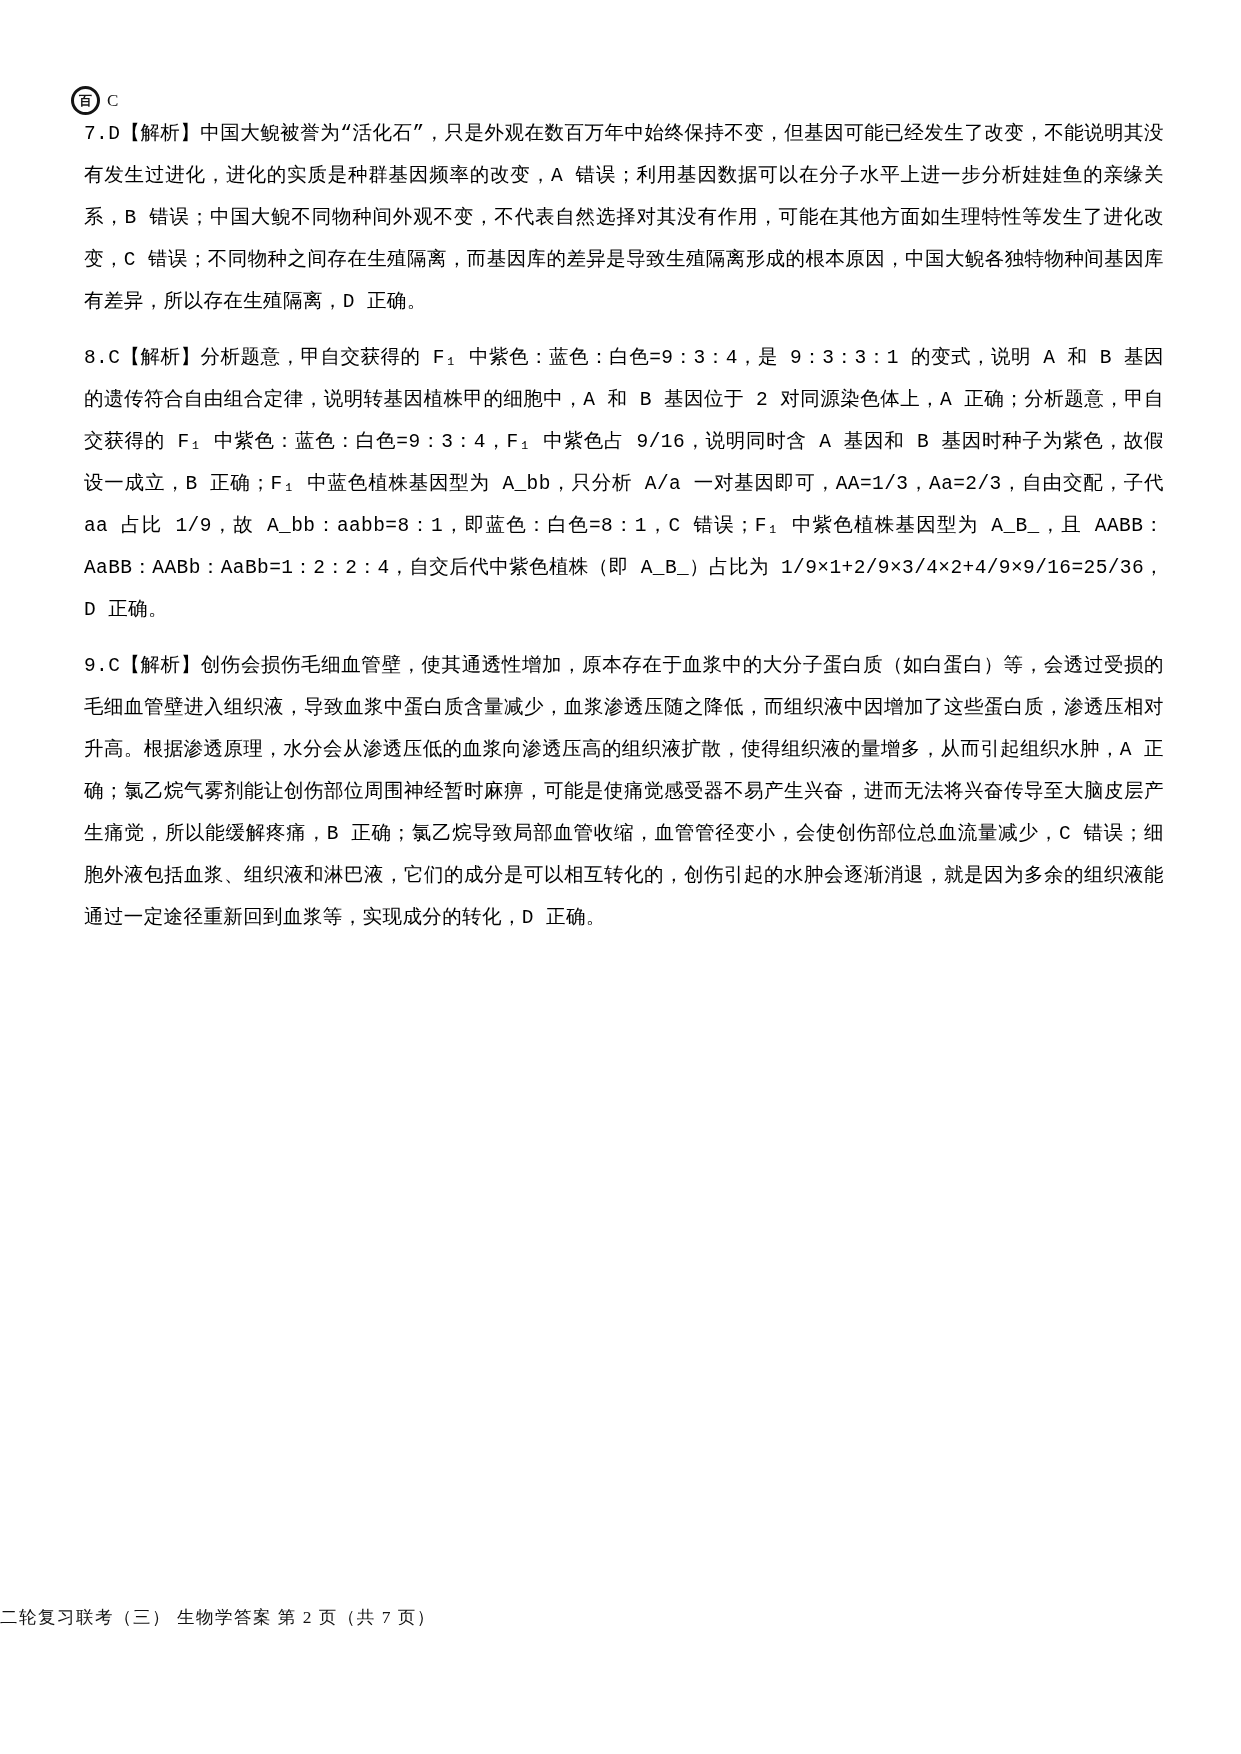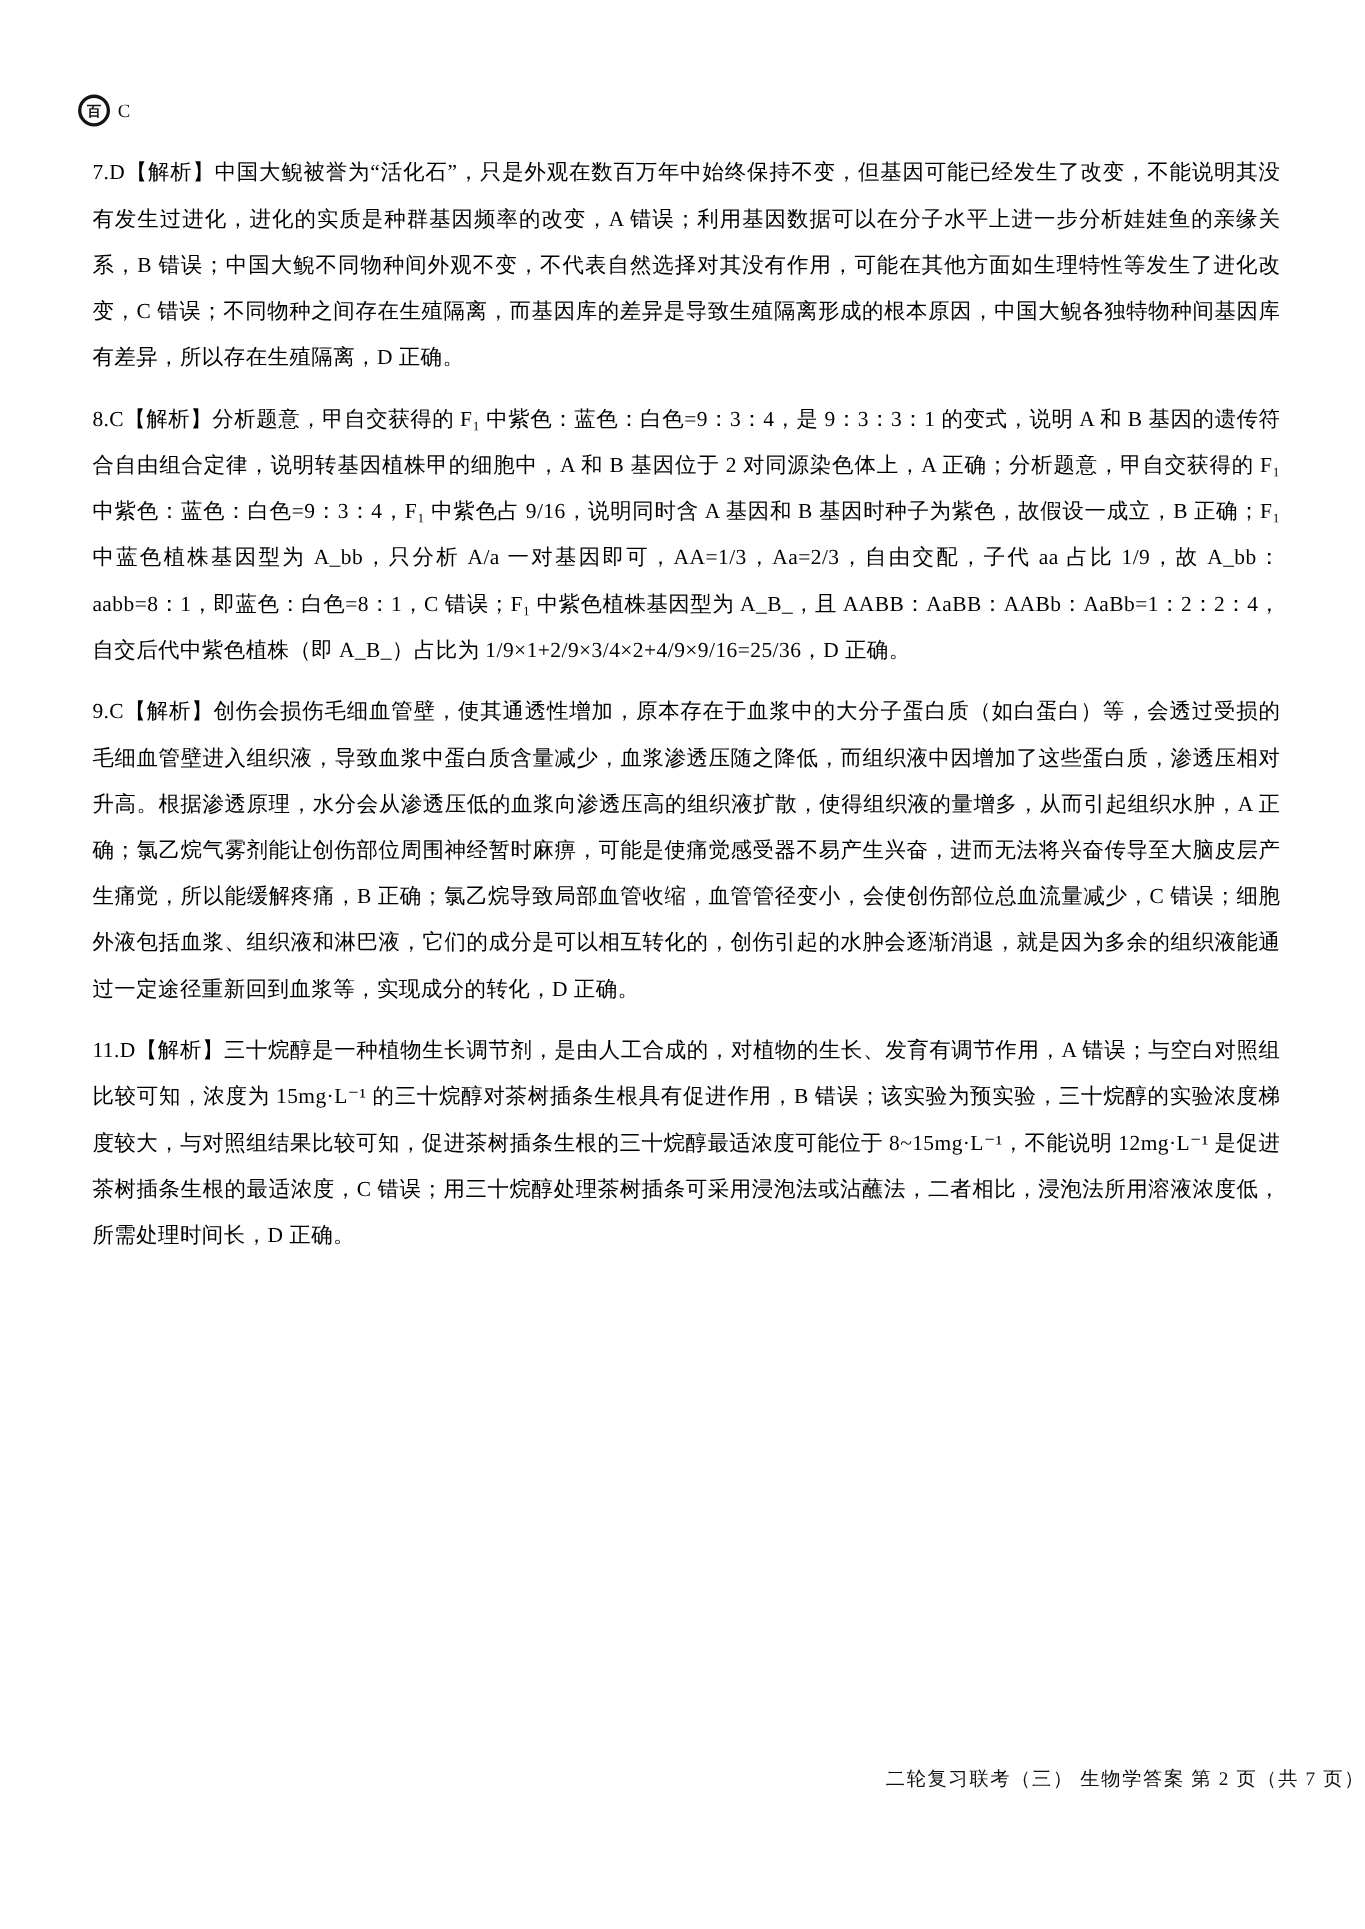--- a/index.html
+++ b/index.html
@@ -39,37 +39,38 @@
   }
   .wm-suffix {
     font-size: 17px;
     color: #111111;
     font-family: "Liberation Serif", serif;
   }
   .content {
     position: absolute;
     left: 84px;
     right: 77px;
-    top: 137px;
+    top: 113px;
+    font-family: Liberation Mono, monospace;
   }
   .answer {
     font-size: 19.5px;
     line-height: 42px;
     text-align: justify;
     text-align-last: left;
     letter-spacing: 0.4px;
     margin: 0 0 14px 0;
     word-break: break-word;
   }
   .footer {
     position: absolute;
     left: 0;
     right: 0;
     top: 1605px;
-    text-align: right;
+    text-align: left;
     font-size: 17.5px;
     letter-spacing: 1.5px;
     color: #111111;
   }
 </style>
 </head>
 <body>
 
 <div class="page">
 
@@ -77,18 +78,17 @@
     <span class="wm-circle">
       <span>百</span>
     </span>
     <span class="wm-suffix">C</span>
   </div>
 
   <div class="content">
     <p class="answer">7.D【解析】中国大鲵被誉为“活化石”，只是外观在数百万年中始终保持不变，但基因可能已经发生了改变，不能说明其没有发生过进化，进化的实质是种群基因频率的改变，A 错误；利用基因数据可以在分子水平上进一步分析娃娃鱼的亲缘关系，B 错误；中国大鲵不同物种间外观不变，不代表自然选择对其没有作用，可能在其他方面如生理特性等发生了进化改变，C 错误；不同物种之间存在生殖隔离，而基因库的差异是导致生殖隔离形成的根本原因，中国大鲵各独特物种间基因库有差异，所以存在生殖隔离，D 正确。</p>
     <p class="answer">8.C【解析】分析题意，甲自交获得的 F₁ 中紫色：蓝色：白色=9：3：4，是 9：3：3：1 的变式，说明 A 和 B 基因的遗传符合自由组合定律，说明转基因植株甲的细胞中，A 和 B 基因位于 2 对同源染色体上，A 正确；分析题意，甲自交获得的 F₁ 中紫色：蓝色：白色=9：3：4，F₁ 中紫色占 9/16，说明同时含 A 基因和 B 基因时种子为紫色，故假设一成立，B 正确；F₁ 中蓝色植株基因型为 A_bb，只分析 A/a 一对基因即可，AA=1/3，Aa=2/3，自由交配，子代 aa 占比 1/9，故 A_bb：aabb=8：1，即蓝色：白色=8：1，C 错误；F₁ 中紫色植株基因型为 A_B_，且 AABB：AaBB：AABb：AaBb=1：2：2：4，自交后代中紫色植株（即 A_B_）占比为 1/9×1+2/9×3/4×2+4/9×9/16=25/36，D 正确。</p>
     <p class="answer">9.C【解析】创伤会损伤毛细血管壁，使其通透性增加，原本存在于血浆中的大分子蛋白质（如白蛋白）等，会透过受损的毛细血管壁进入组织液，导致血浆中蛋白质含量减少，血浆渗透压随之降低，而组织液中因增加了这些蛋白质，渗透压相对升高。根据渗透原理，水分会从渗透压低的血浆向渗透压高的组织液扩散，使得组织液的量增多，从而引起组织水肿，A 正确；氯乙烷气雾剂能让创伤部位周围神经暂时麻痹，可能是使痛觉感受器不易产生兴奋，进而无法将兴奋传导至大脑皮层产生痛觉，所以能缓解疼痛，B 正确；氯乙烷导致局部血管收缩，血管管径变小，会使创伤部位总血流量减少，C 错误；细胞外液包括血浆、组织液和淋巴液，它们的成分是可以相互转化的，创伤引起的水肿会逐渐消退，就是因为多余的组织液能通过一定途径重新回到血浆等，实现成分的转化，D 正确。</p>
-    <p class="answer">11.D【解析】三十烷醇是一种植物生长调节剂，是由人工合成的，对植物的生长、发育有调节作用，A 错误；与空白对照组比较可知，浓度为 15mg·L⁻¹ 的三十烷醇对茶树插条生根具有促进作用，B 错误；该实验为预实验，三十烷醇的实验浓度梯度较大，与对照组结果比较可知，促进茶树插条生根的三十烷醇最适浓度可能位于 8~15mg·L⁻¹，不能说明 12mg·L⁻¹ 是促进茶树插条生根的最适浓度，C 错误；用三十烷醇处理茶树插条可采用浸泡法或沾蘸法，二者相比，浸泡法所用溶液浓度低，所需处理时间长，D 正确。</p>
   </div>
 
   <div class="footer">二轮复习联考（三）  生物学答案  第 2 页（共 7 页）</div>
 
 </div>
 
 </body></html>

